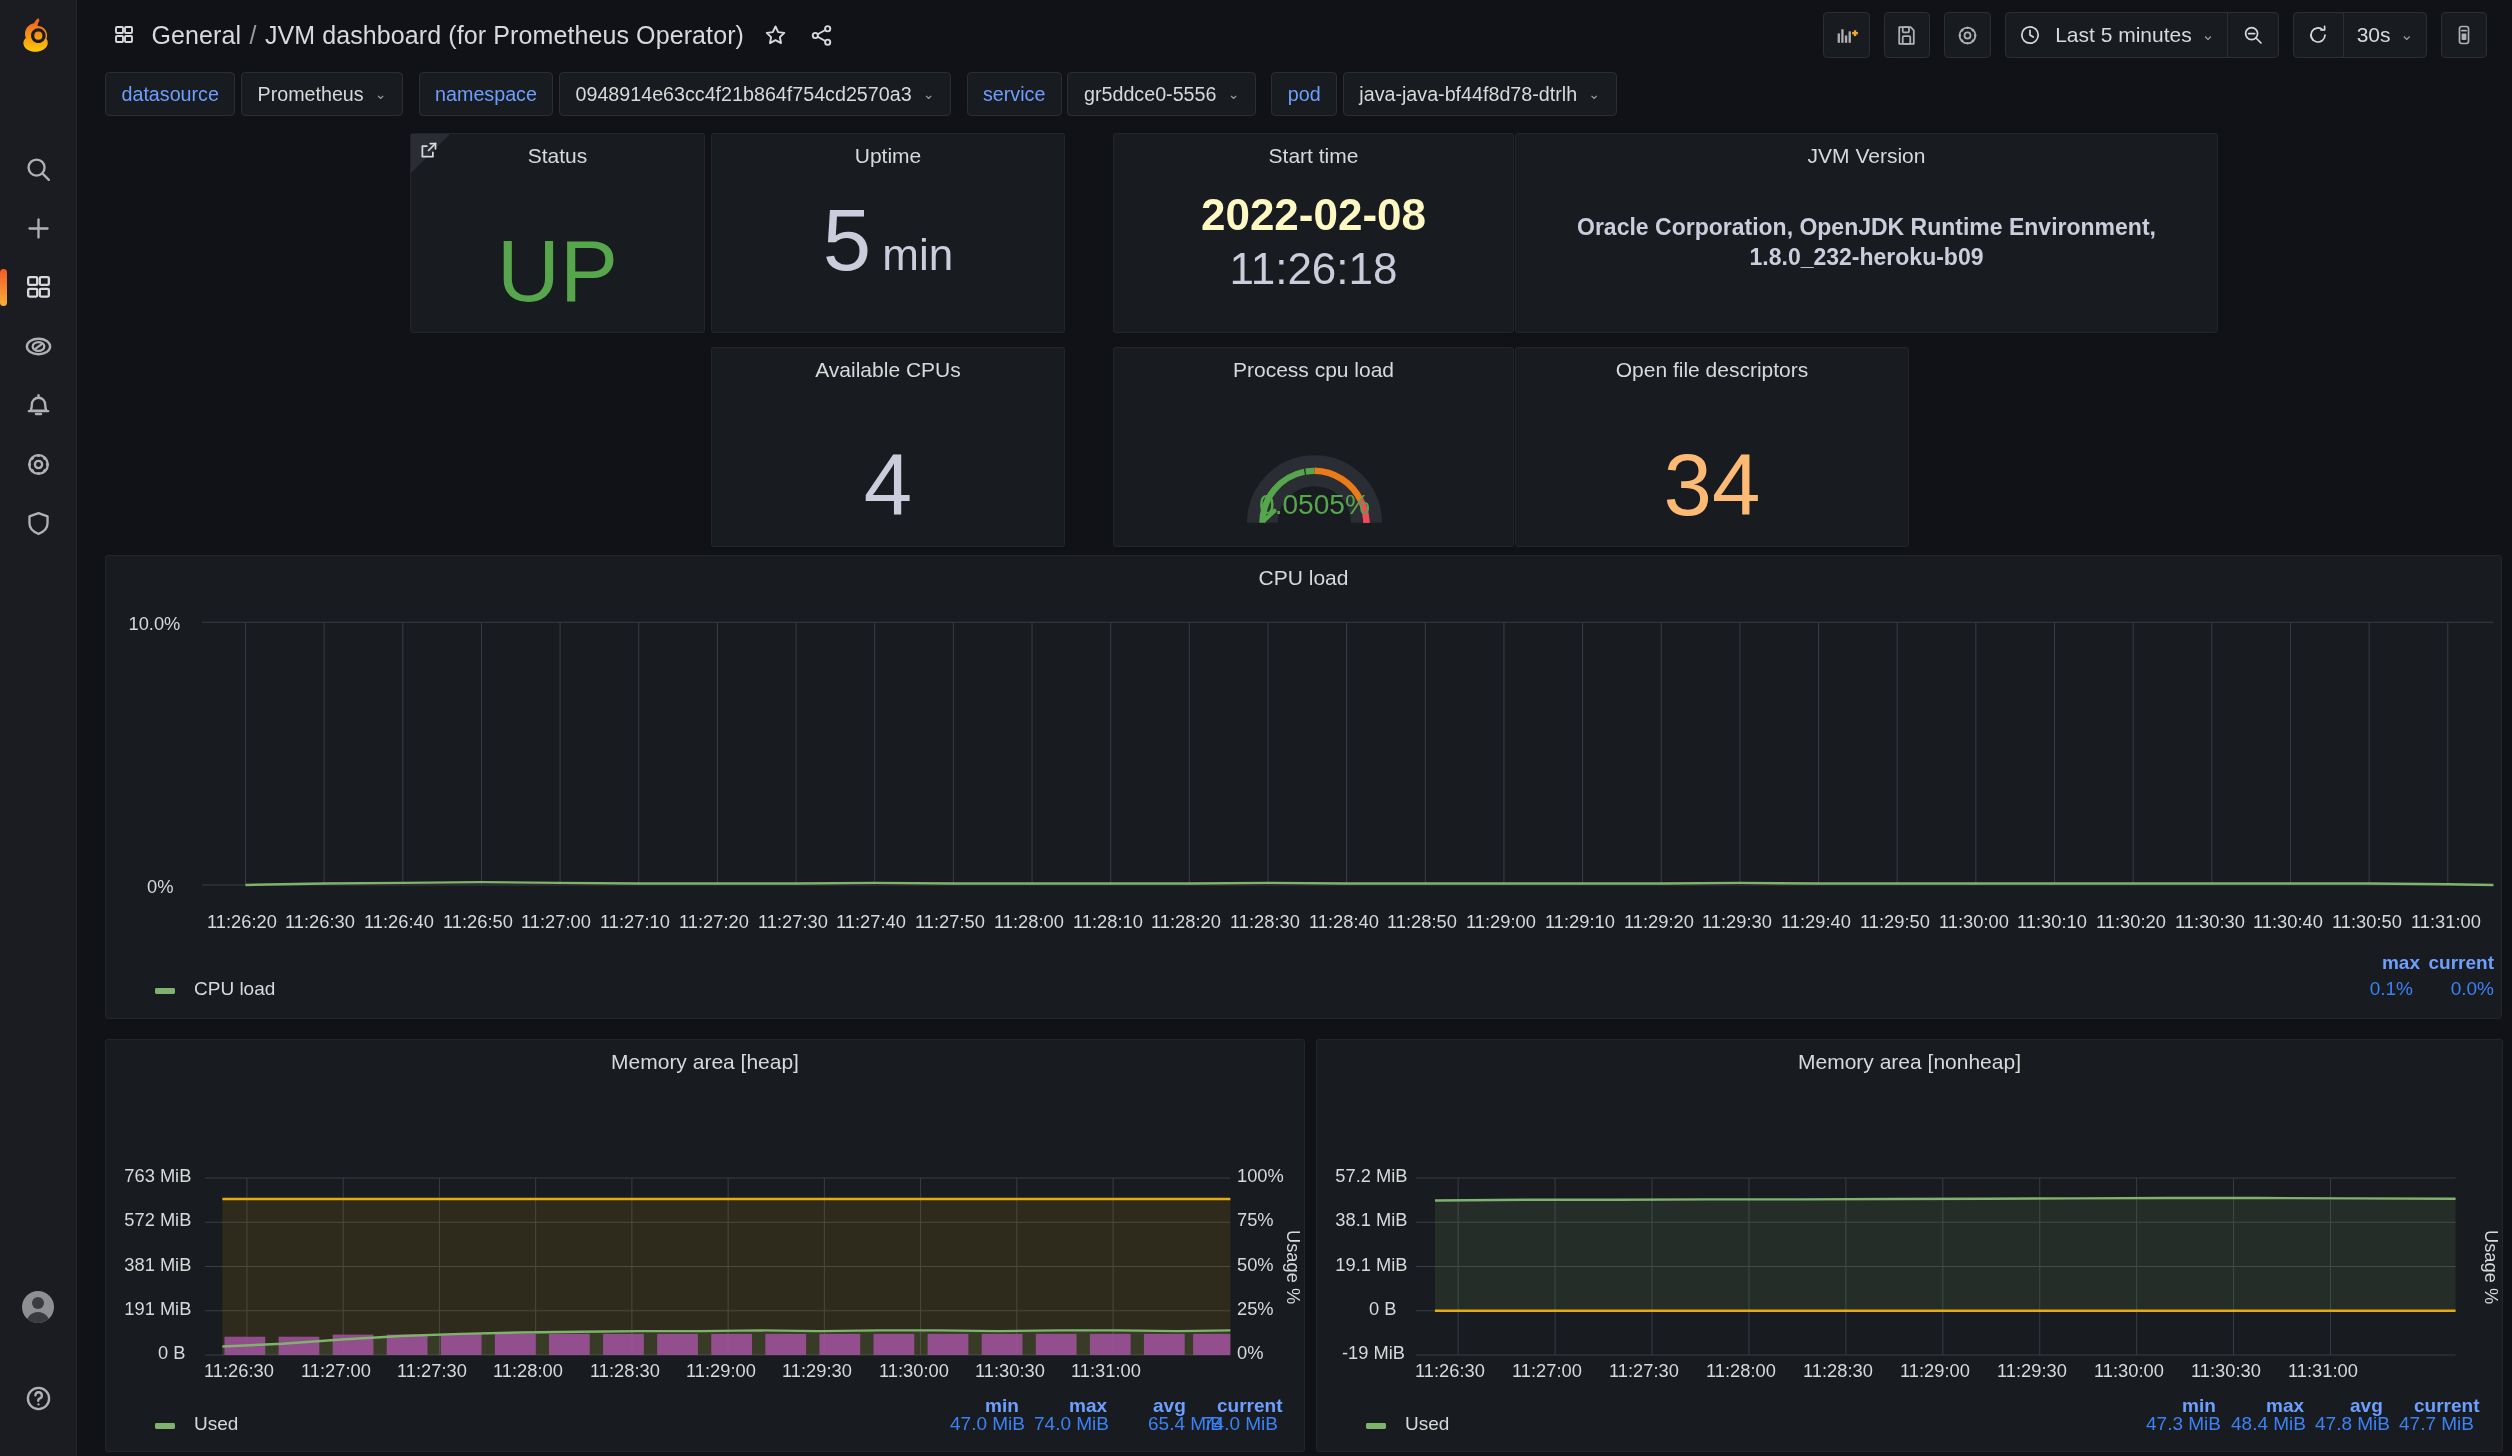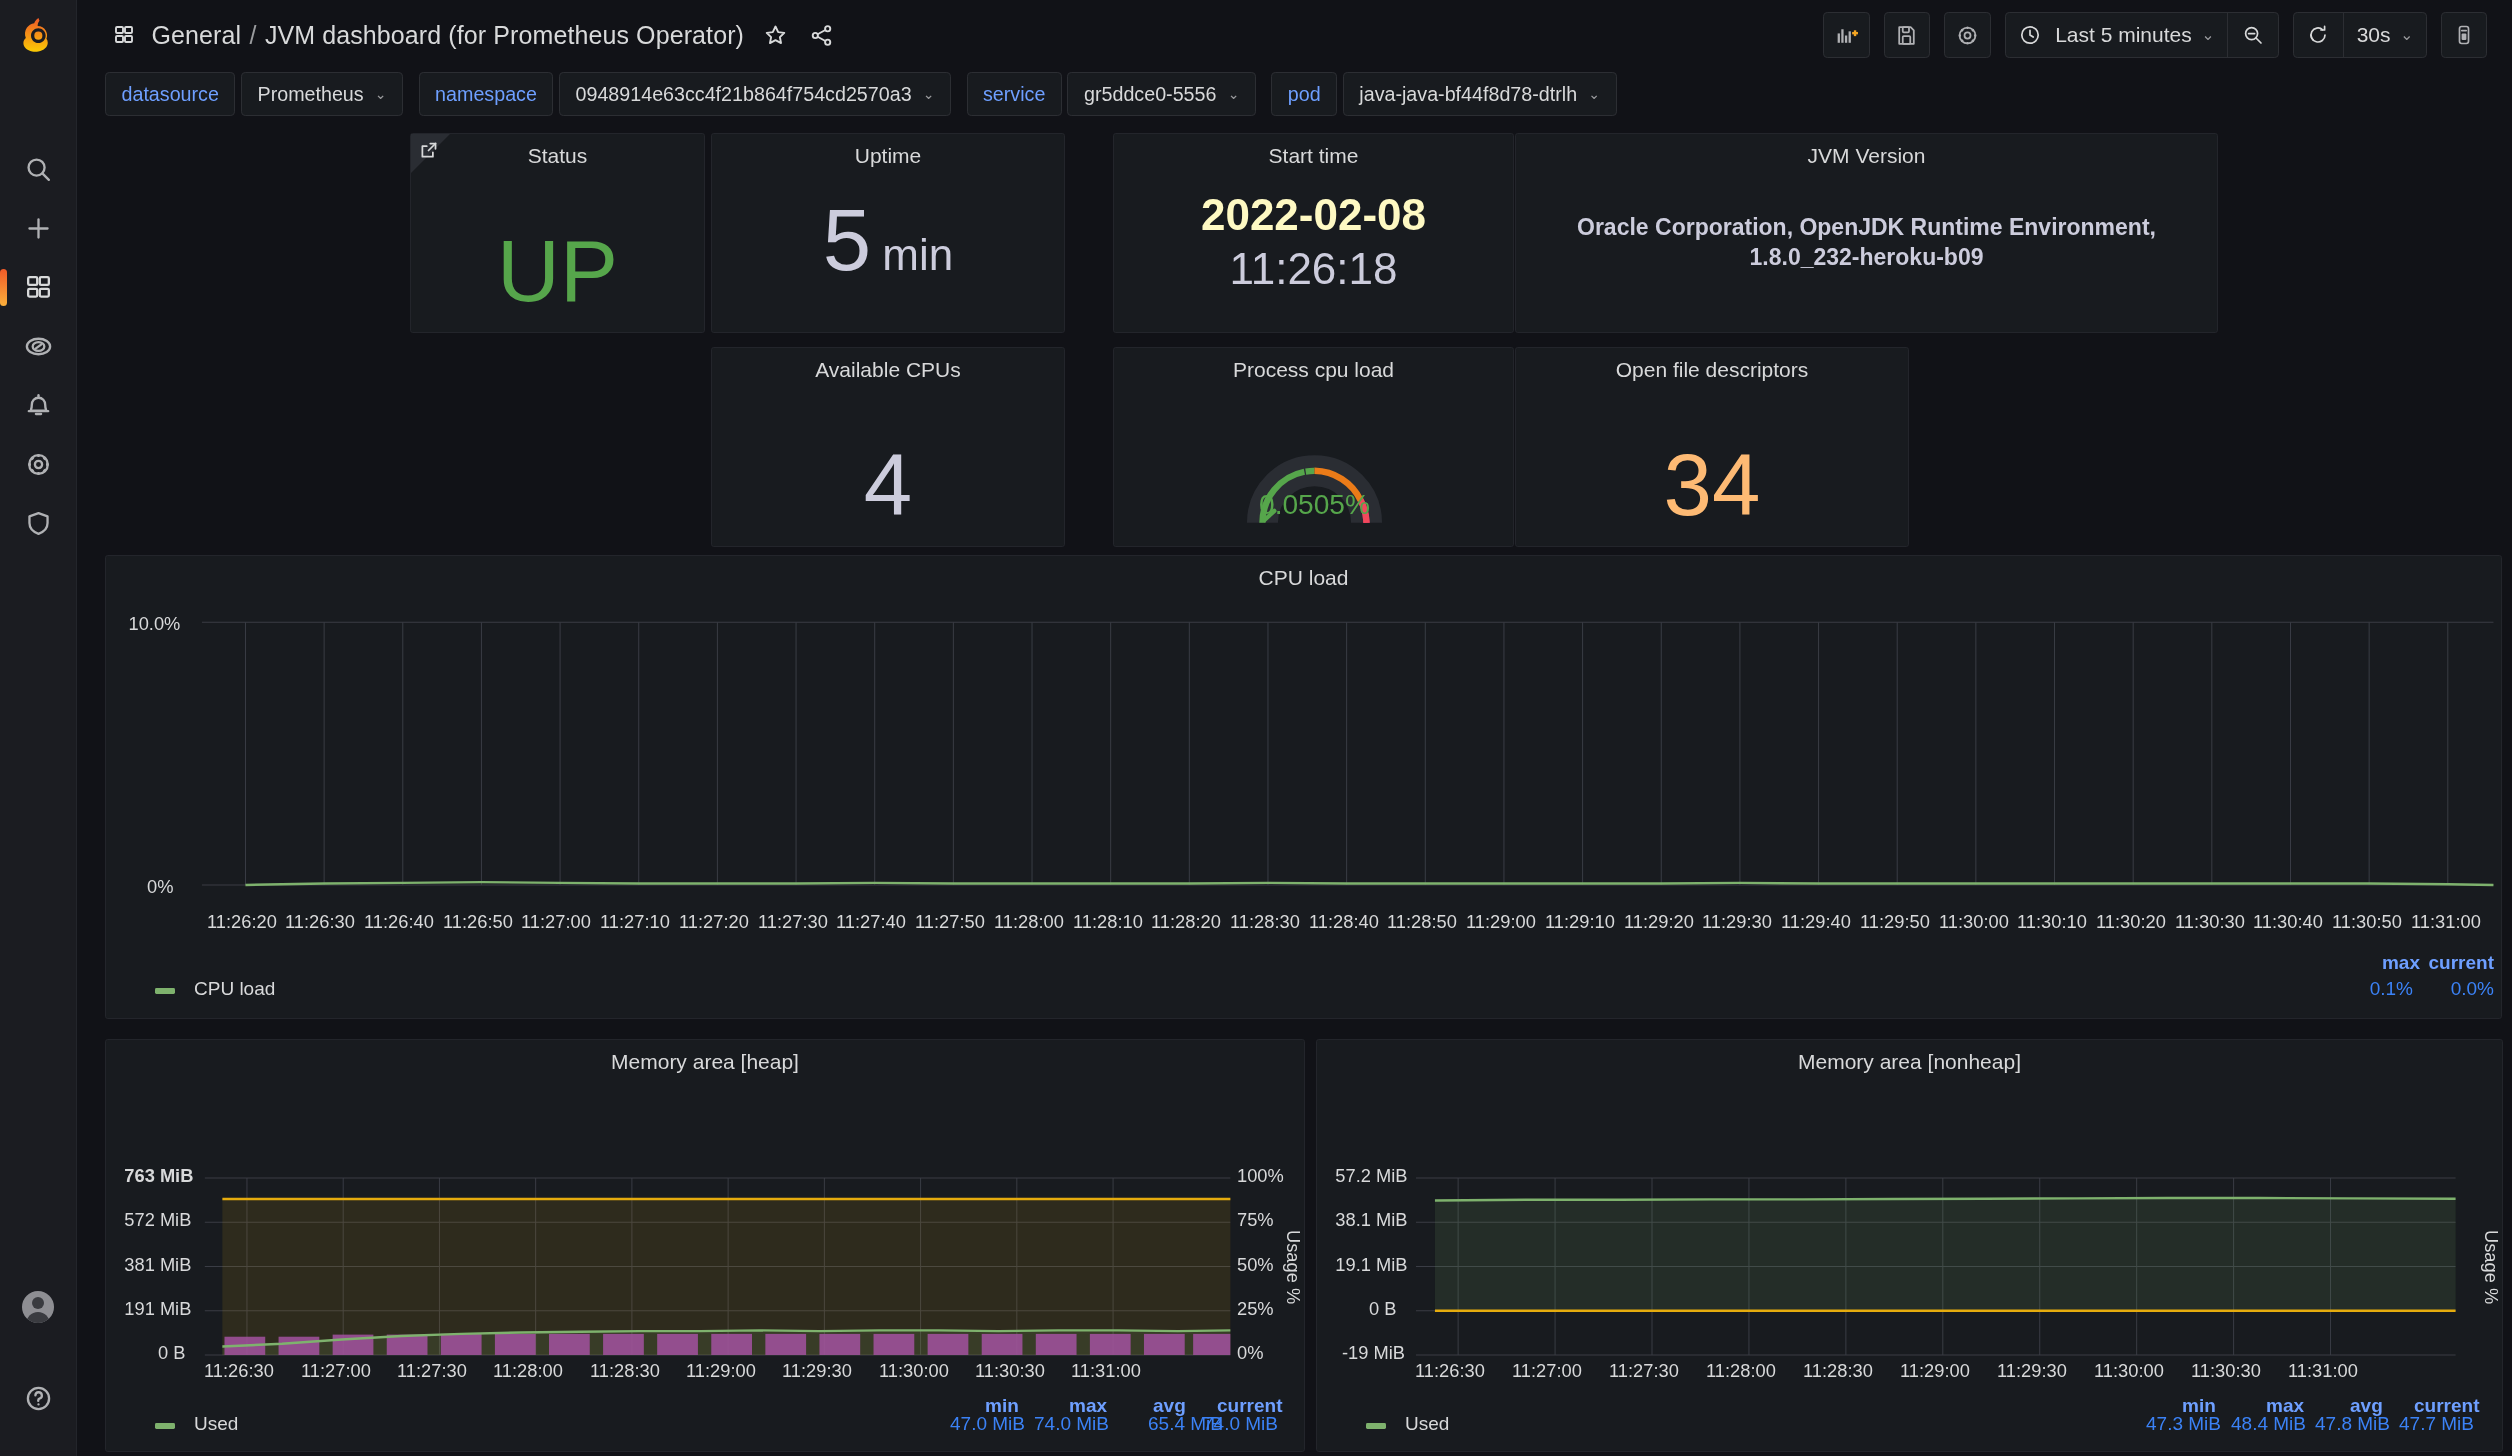--- a/index.html
+++ b/index.html
@@ -475,21 +475,21 @@
   <span class="legend-head" style="right:7px;top:396px;">current</span>
   <span class="legend-swatch" style="left:49px;top:432px;background:#7eb26d;"></span>
   <span class="legend-series" style="left:88px;top:422px;">CPU load</span>
   <span class="legend-val" style="right:88px;top:422px;">0.1%</span>
   <span class="legend-val" style="right:7px;top:422px;">0.0%</span>
 </div>
 
 <div class="panel" style="left:105px;top:1039px;width:1200px;height:413px;">
   <div class="gp-title">Memory area [heap]</div>
 
-  <span class="axis-lbl" style="left:18.3px;top:125px;font-weight:bold;">763 MiB</span>
+  <span class="axis-lbl" style="left:18.3px;top:125px;">763 MiB</span>
   <span class="axis-lbl" style="left:18.3px;top:169px;">572 MiB</span>
   <span class="axis-lbl" style="left:18.3px;top:214px;">381 MiB</span>
   <span class="axis-lbl" style="left:18.3px;top:258px;">191 MiB</span>
   <span class="axis-lbl" style="left:52px;top:302px;">0 B</span>
 
   <span class="axis-lbl" style="left:1131px;top:125px;">100%</span>
   <span class="axis-lbl" style="left:1131px;top:169px;">75%</span>
   <span class="axis-lbl" style="left:1131px;top:214px;">50%</span>
   <span class="axis-lbl" style="left:1131px;top:258px;">25%</span>
   <span class="axis-lbl" style="left:1131px;top:302px;">0%</span>

